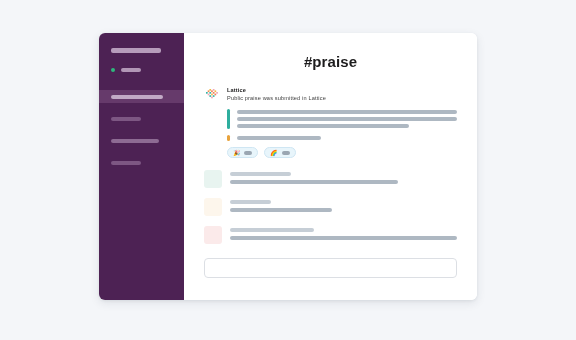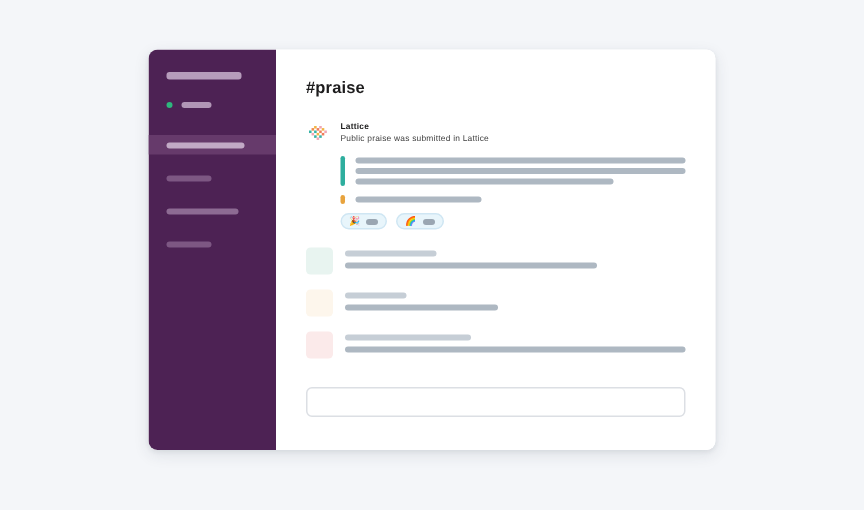--- a/index.html
+++ b/index.html
@@ -82,25 +82,26 @@
   
   .main {
     flex: 1;
     background: #ffffff;
     position: relative;
     padding: 0 20px;
     display: flex;
     flex-direction: column;
   }
   .channel-title {
-    font-size: 11px;
+    font-size: 15px;
     font-weight: bold;
     color: #1d1c1d;
     margin-top: 20px;
     letter-spacing: 0.1px;
+    text-align: center;
   }
 
   
   .message {
     display: flex;
     margin-top: 16px;
   }
   .avatar-logo {
     width: 16px;
     height: 16px;

